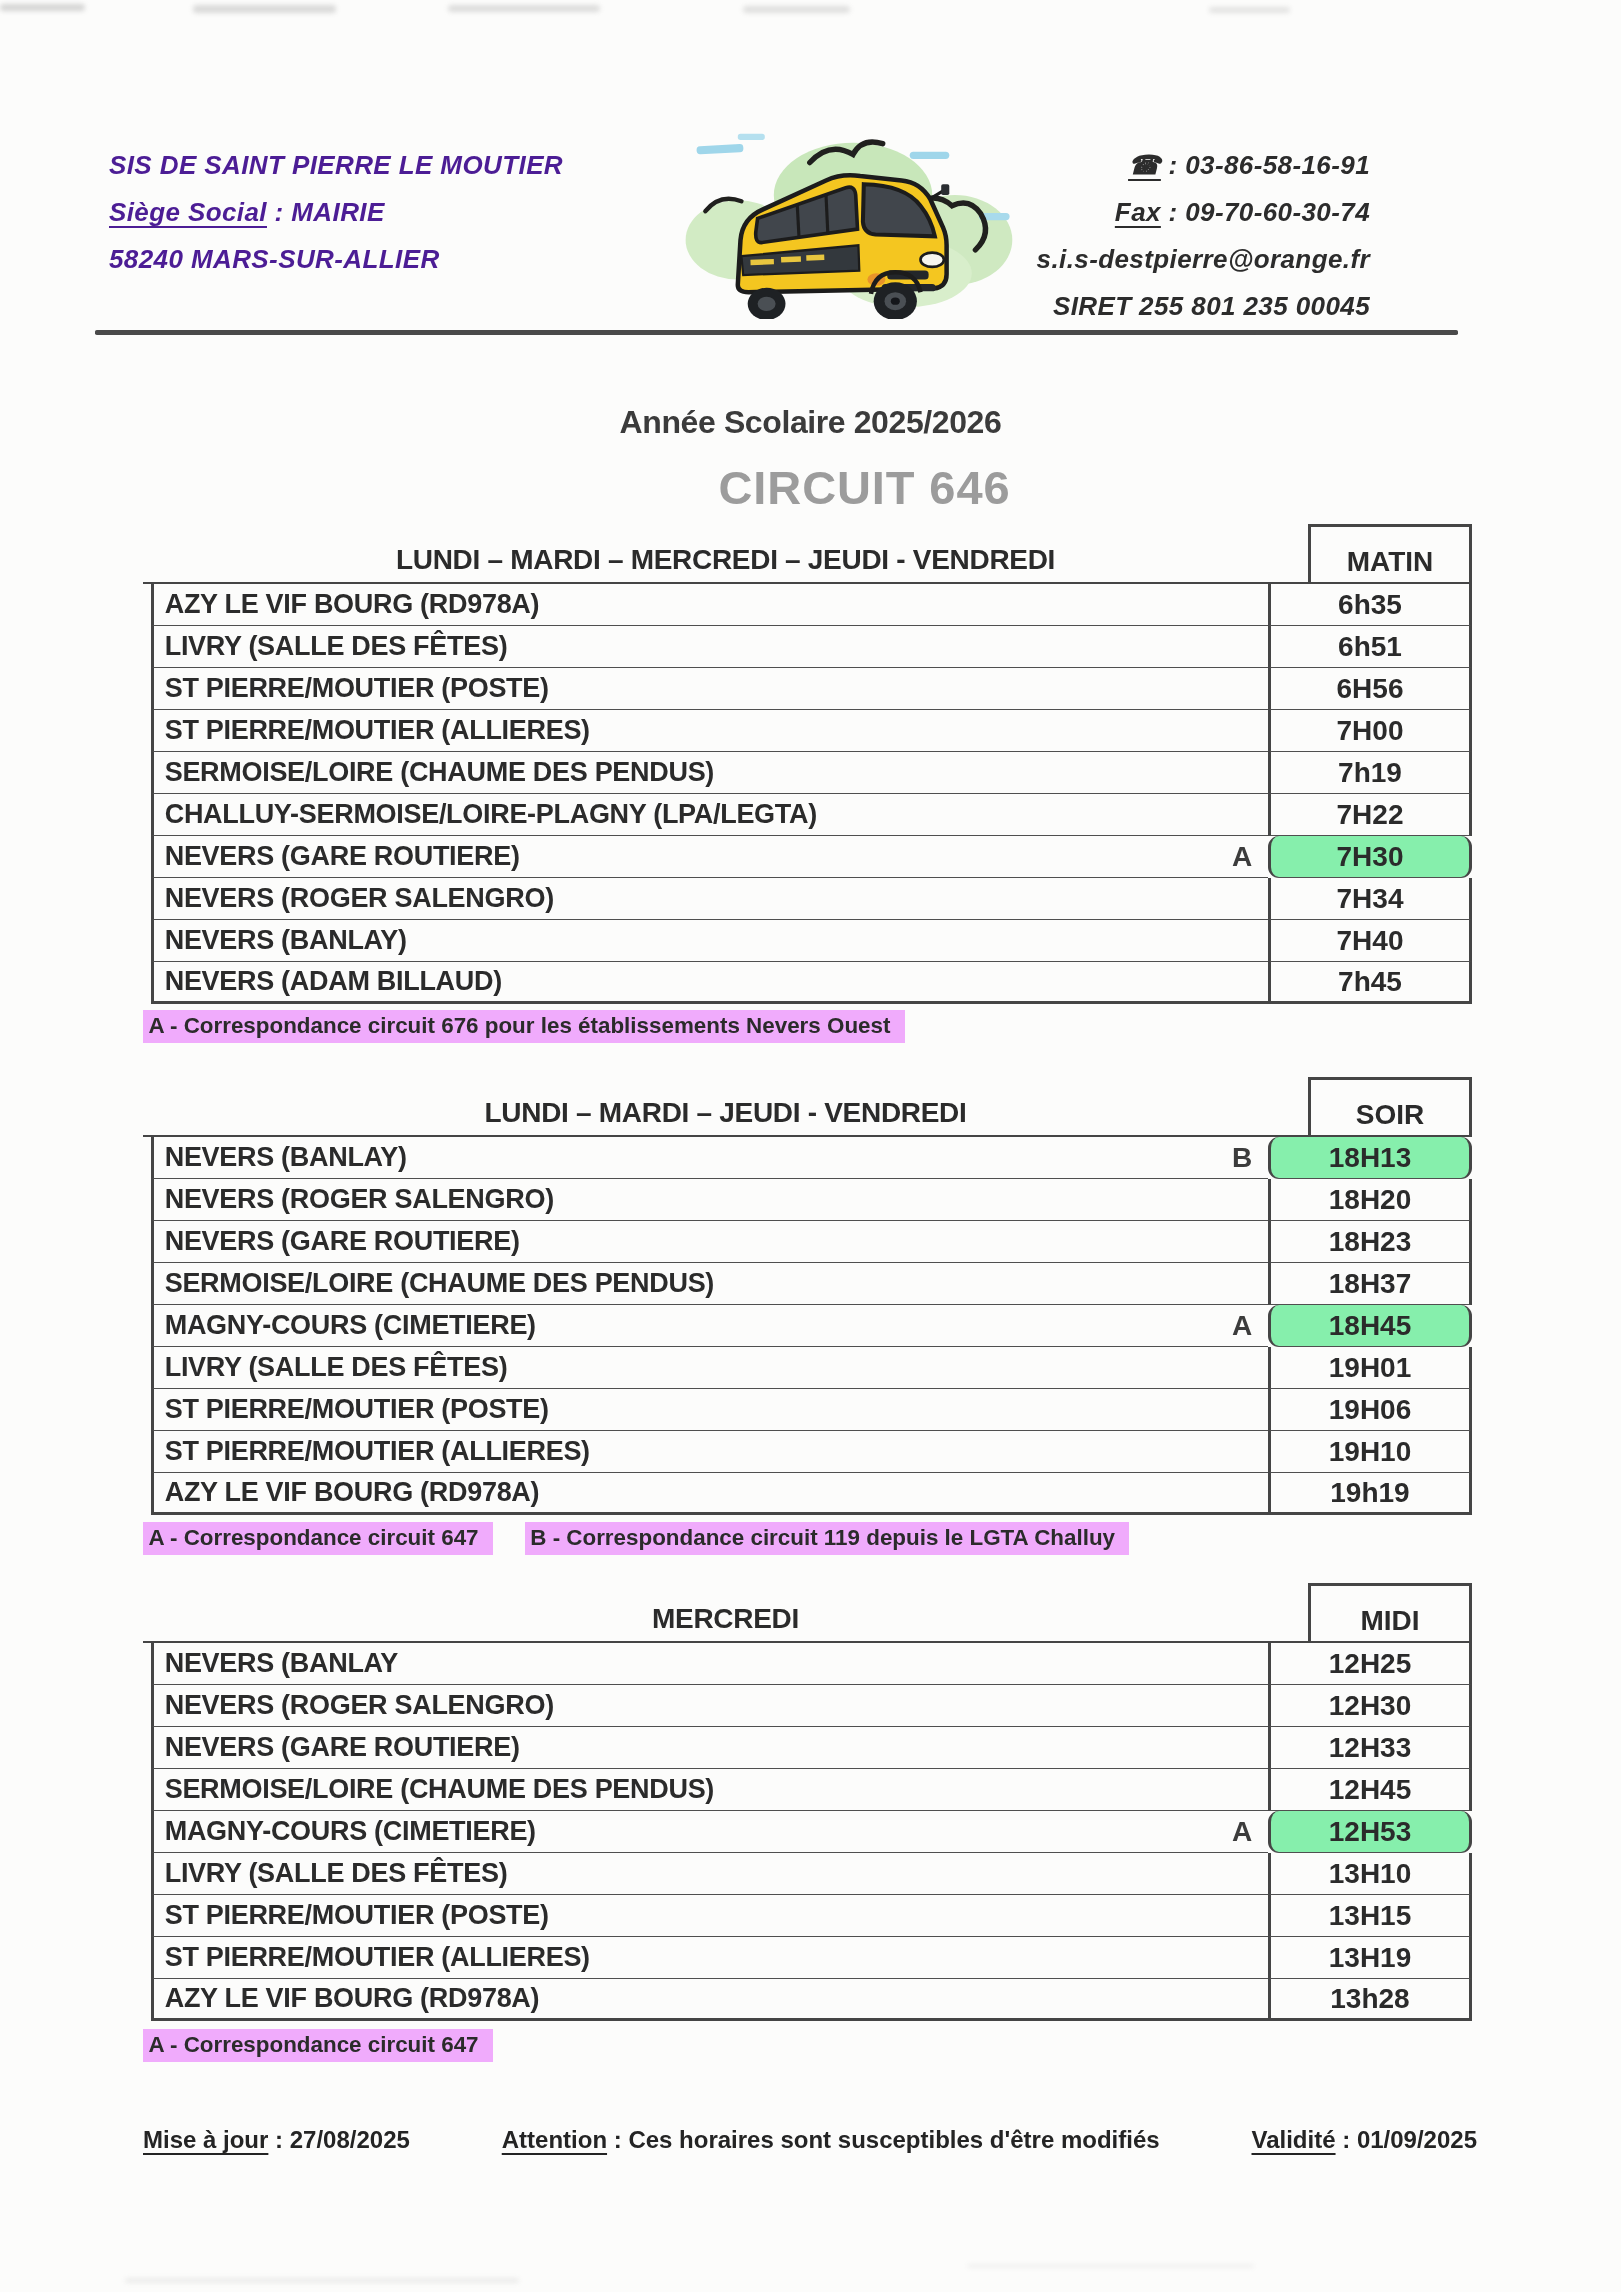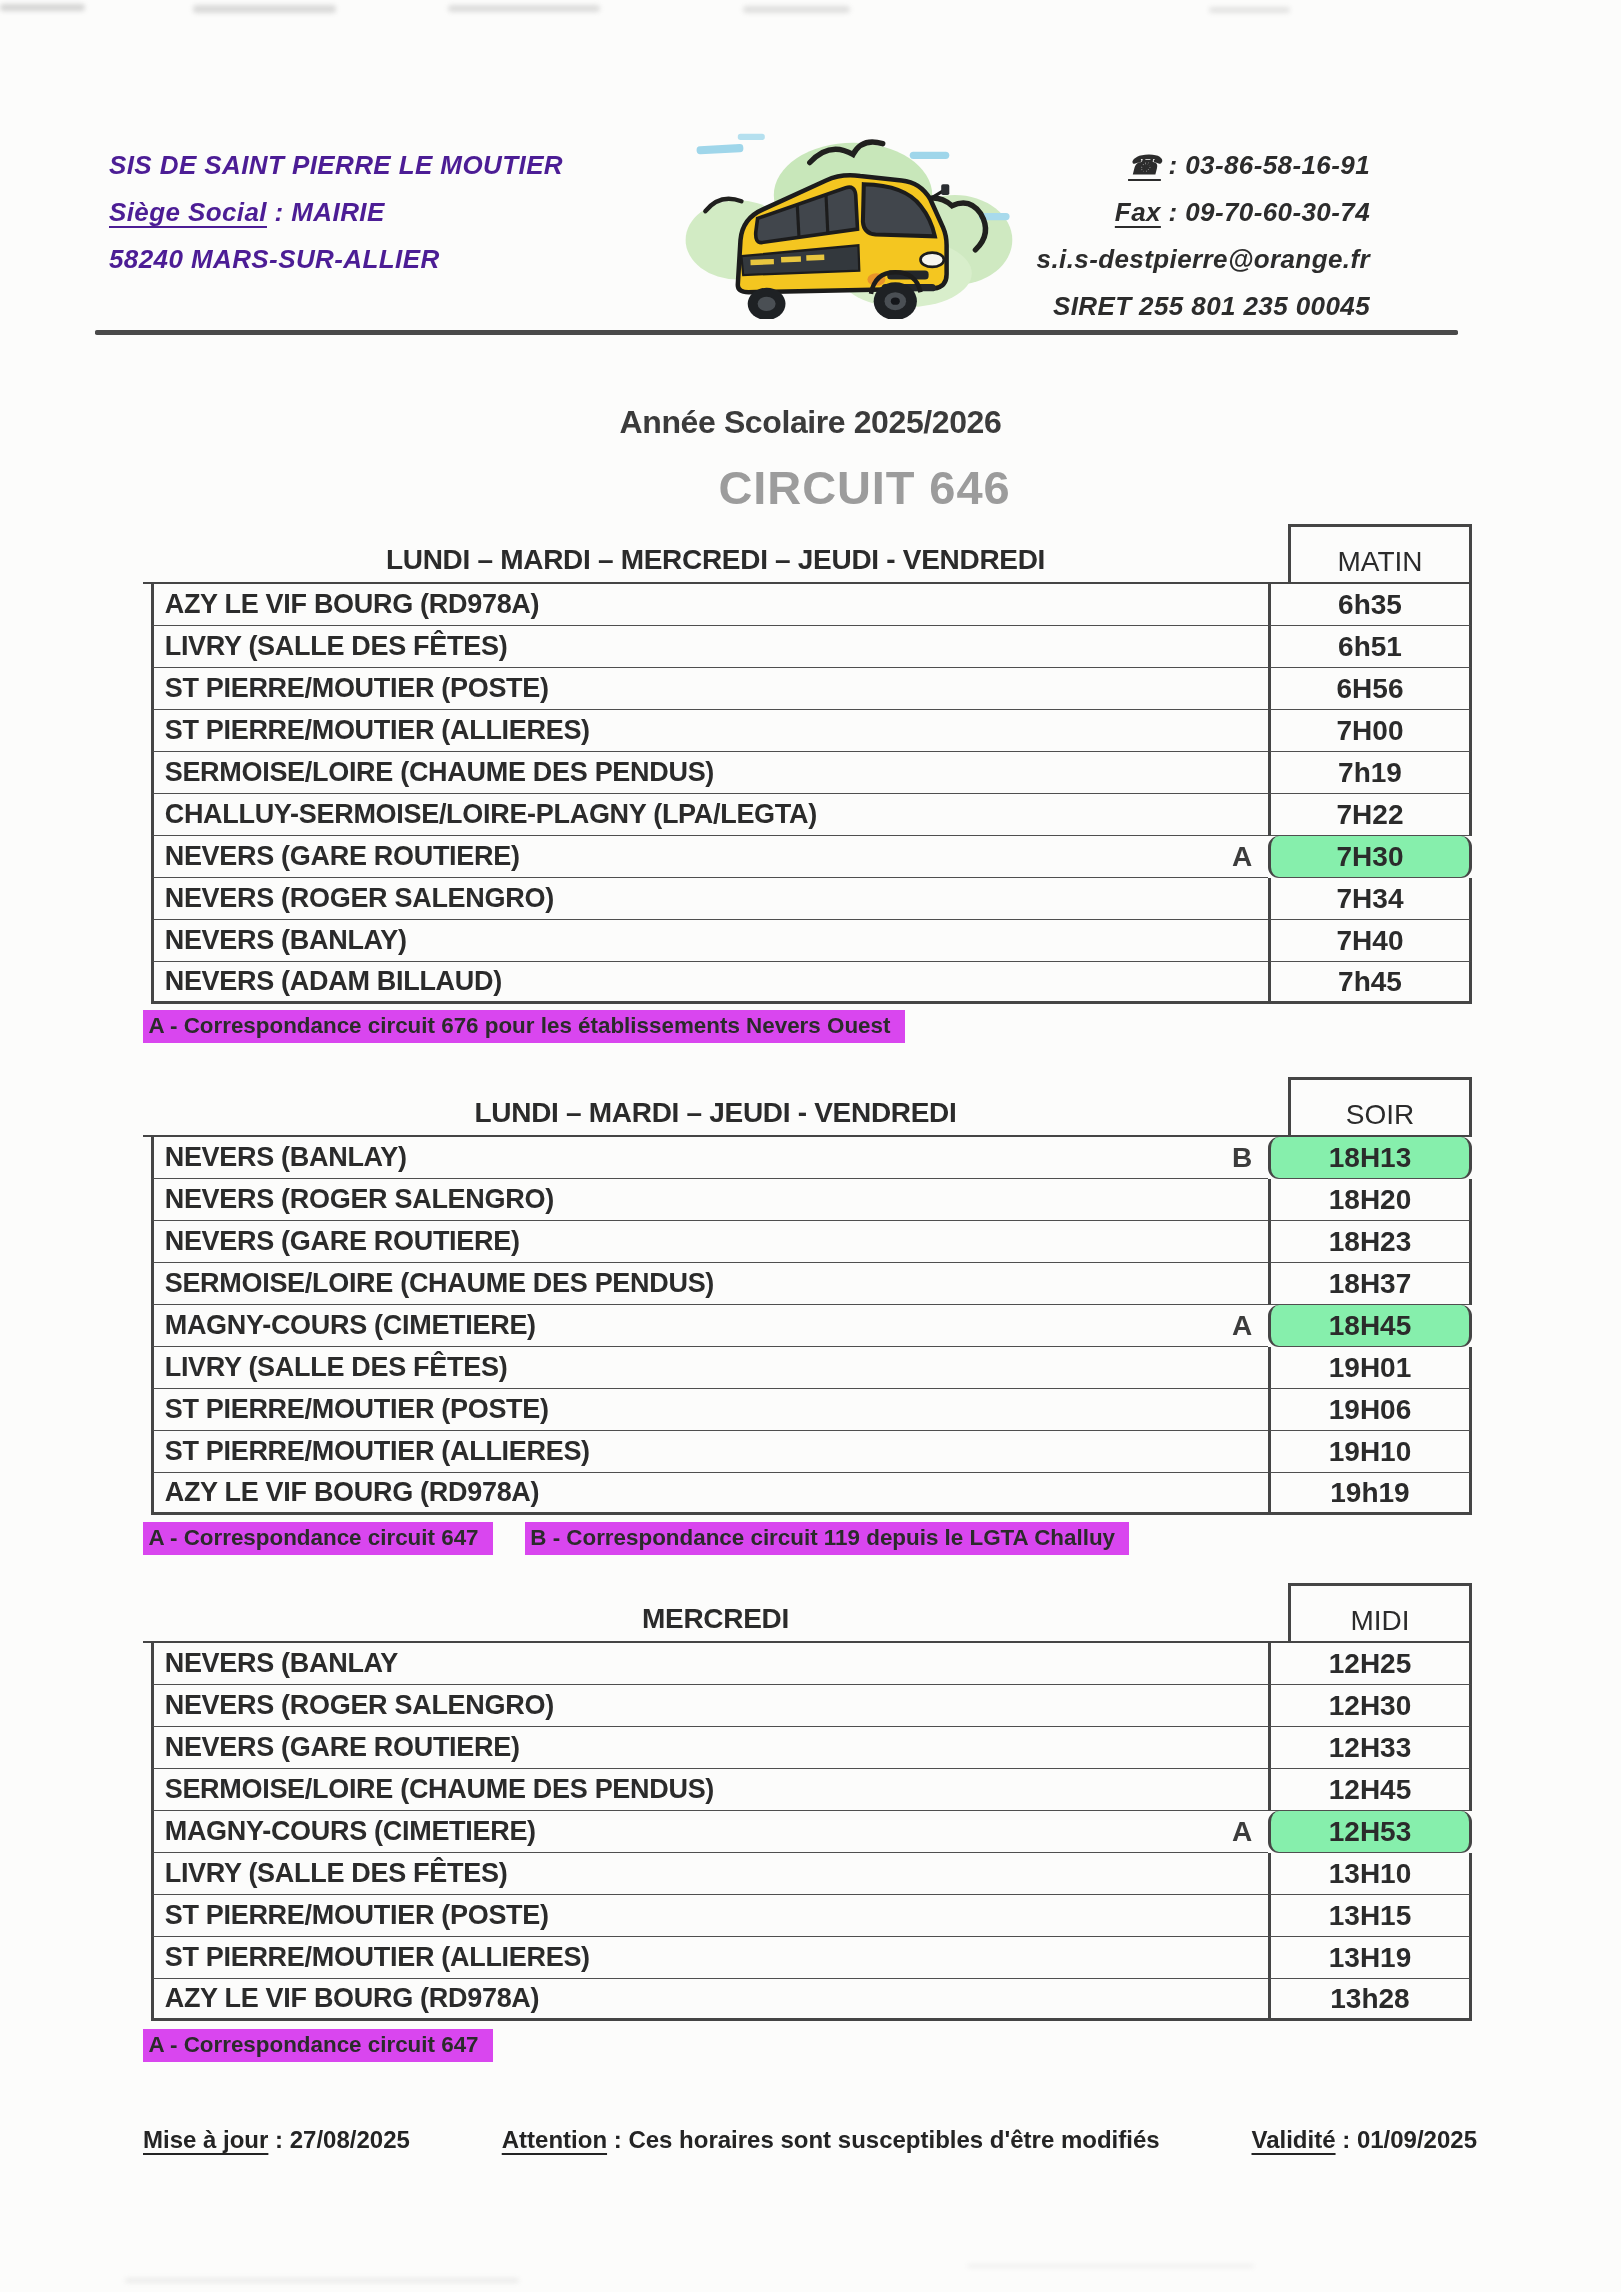--- a/index.html
+++ b/index.html
@@ -22,38 +22,38 @@
   .title1{position:absolute;left:0;top:385px;width:1621px;text-align:center;
     font-size:32px;font-weight:700;color:#3b3b3b;letter-spacing:-0.4px;margin-top:19px;}
   .title2{position:absolute;left:54px;top:460px;width:1621px;text-align:center;
     font-size:47px;font-weight:700;color:#9c9c9c;letter-spacing:0.9px;}
   
   .sched{position:absolute;left:143px;width:1329px;}
   .t1{top:524px;} .t2{top:1077px;} .t3{top:1583px;}
   .thead{display:flex;height:58px;}
   .days{flex:1;display:flex;align-items:flex-end;justify-content:center;
     font-size:28px;font-weight:700;color:#2b2b2b;padding-bottom:6.3px;letter-spacing:-0.3px;}
-  .period-box{width:184px;border:3.1px solid #454545;border-bottom:none;
+  .period-box{width:164px;border:3.1px solid #454545;border-bottom:none;
     display:flex;align-items:flex-end;justify-content:center;
-    font-size:28px;font-weight:400;color:#2b2b2b;padding-bottom:3.6px;box-sizing:border-box;}
+    font-size:28px;font-weight:700;color:#2b2b2b;padding-bottom:3.6px;box-sizing:border-box;}
   .tbody{border-top:2.7px solid #454545;}
   .trow{display:flex;height:42px;box-sizing:border-box;}
   .cell-loc{flex:1;display:flex;align-items:center;justify-content:space-between;
     border-left:3.1px solid #454545;border-bottom:1.8px solid #4f4f4f;box-sizing:border-box;
     padding-left:10.7px;font-size:27px;font-weight:700;color:#2b2b2b;letter-spacing:-0.3px;margin-left:8px;}
   .cell-time{width:204px;display:flex;align-items:center;justify-content:center;
     border-left:3.1px solid #454545;border-right:3.1px solid #454545;border-bottom:1.8px solid #4f4f4f;
     box-sizing:border-box;font-size:28px;font-weight:700;color:#2b2b2b;}
   .trow:last-child .cell-loc,.trow:last-child .cell-time{border-bottom:3.1px solid #454545;}
   .cell-time.hl{background:#86efac;border-radius:11px;}
   .letter{margin-right:16px;font-size:28px;font-weight:700;color:#3c3c3c;}
   
   .notes{position:absolute;left:143px;display:flex;gap:32px;}
   .n1{top:1010px;} .n2{top:1522px;} .n3{top:2029px;}
-  .note{background:#d946ef;font-size:22.4px;font-weight:700;color:#2b2b2b;
+  .note{background:#f0abfc;font-size:22.4px;font-weight:700;color:#2b2b2b;
     padding:2.7px 14.3px 4.5px 5.4px;white-space:nowrap;}
   
   .footer{position:absolute;left:143px;top:2126px;width:1334px;display:flex;
     justify-content:space-between;font-size:24px;font-weight:700;color:#242424;}
 </style>
 </head>
 <body>
 
 <div class="page">
 

